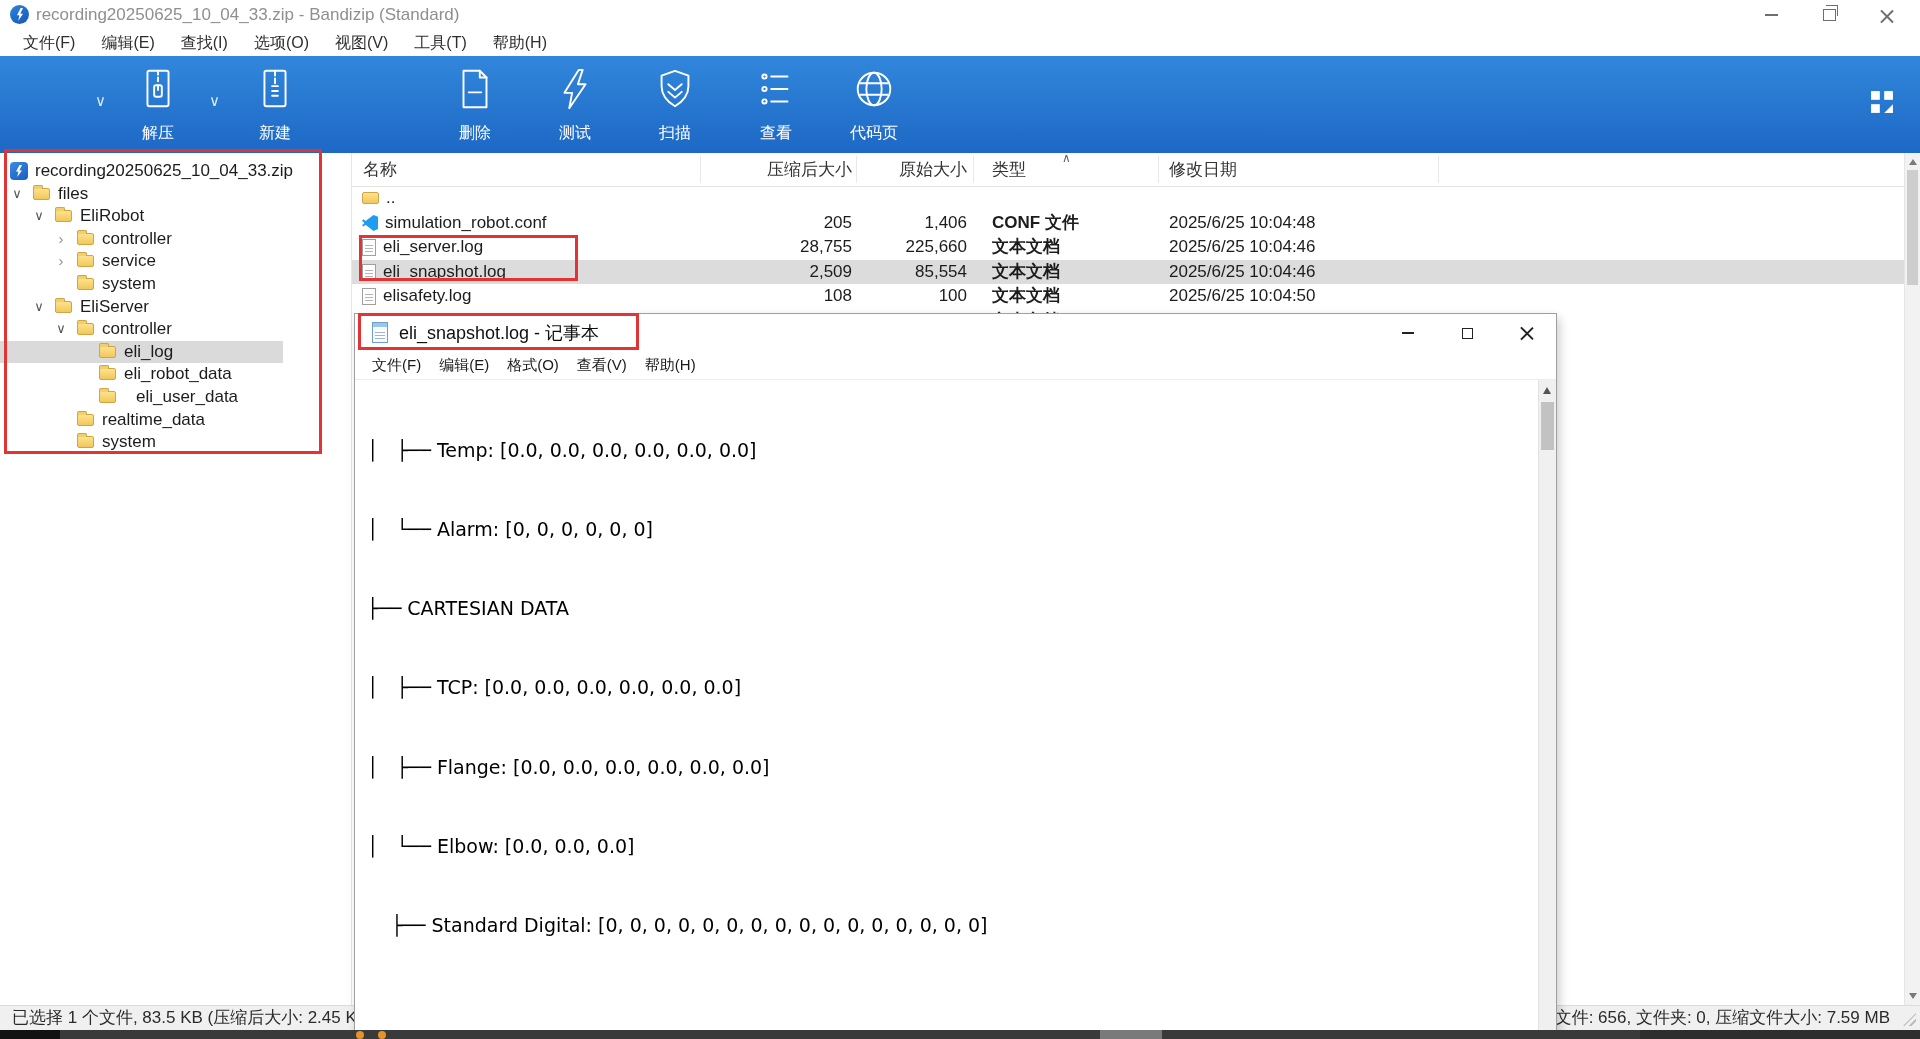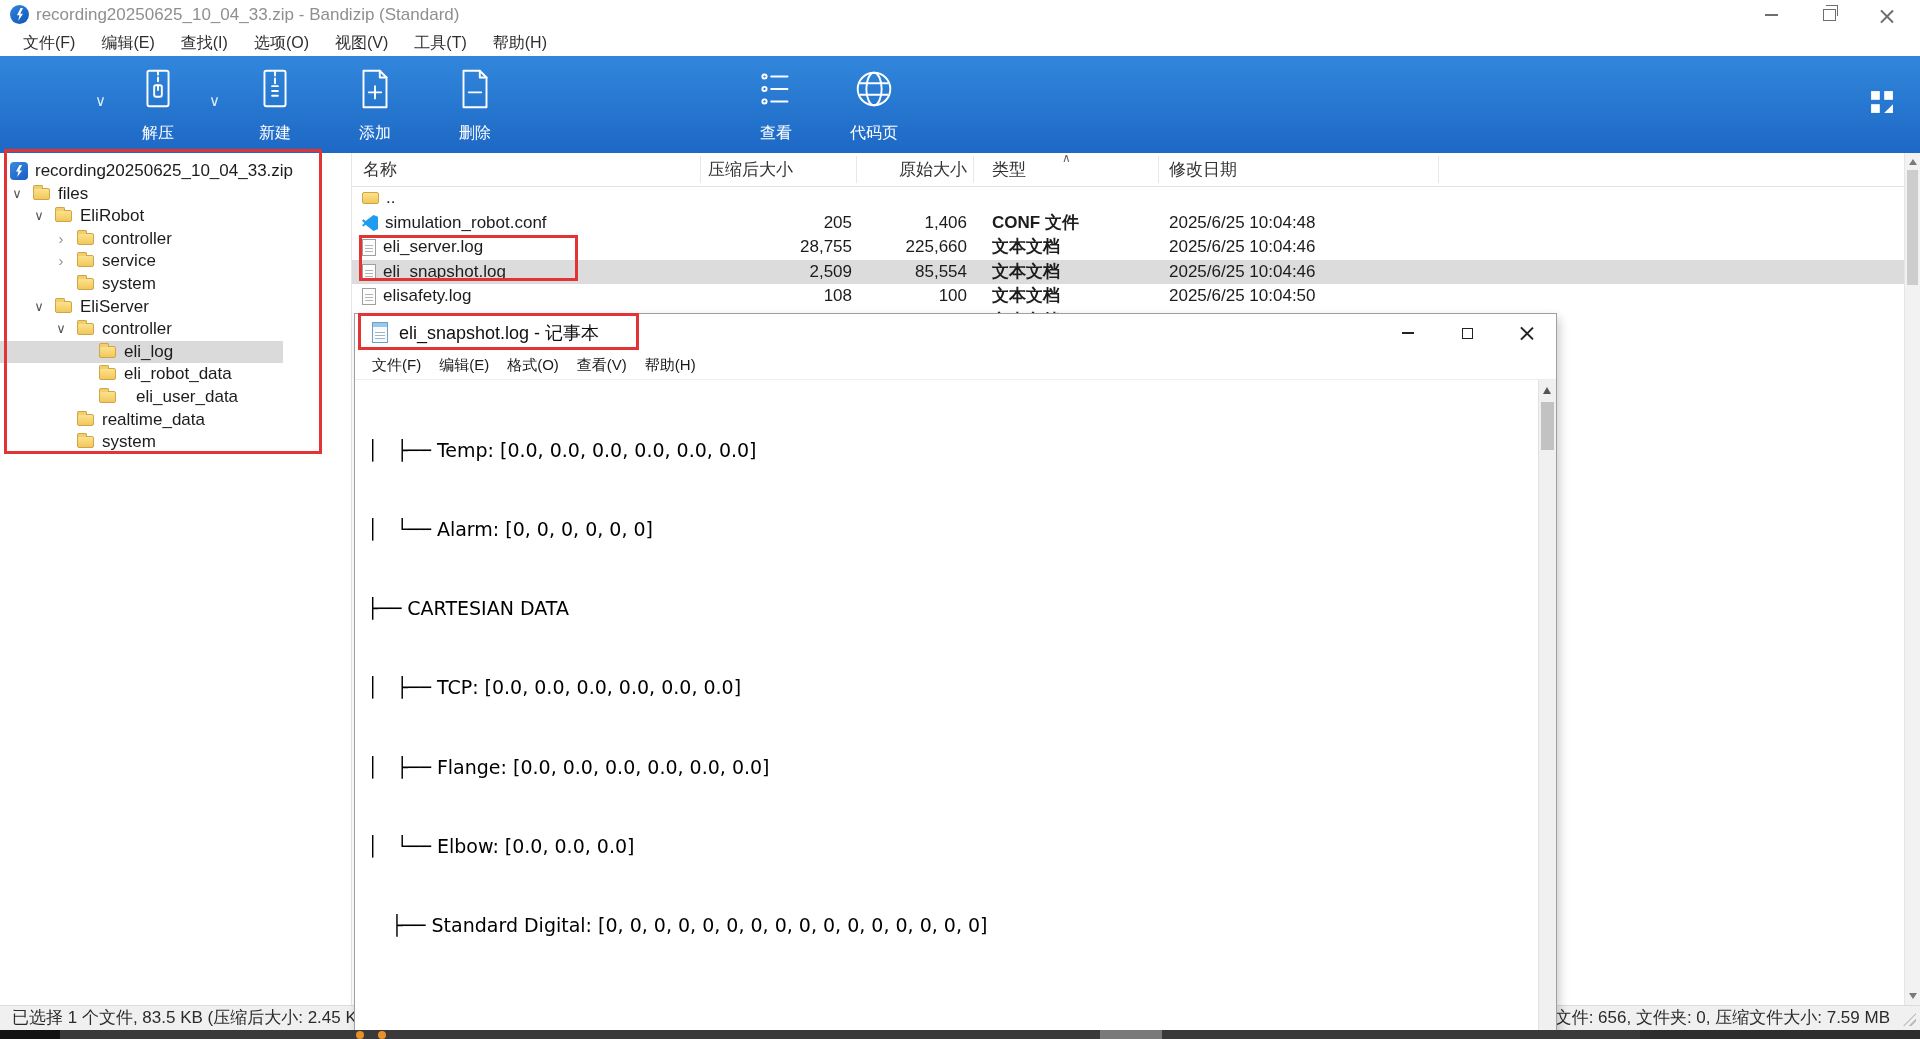--- a/index.html
+++ b/index.html
@@ -156,39 +156,46 @@
     <span class="tb-chev" style="left:209px">∨</span>
     <div class="tbtn" style="left:229px">
       <svg viewBox="0 0 48 48">
           <g fill="none" stroke="#fff" stroke-width="2" stroke-linejoin="round" stroke-linecap="round">
             <rect x="13" y="5" width="22" height="37" rx="2"></rect>
             <path d="M24 5v5m0 3v5m-3 3h6m-6 5h6m-6 5h6"></path>
           </g>
         </svg>
       <span class="tlabel">新建</span>
     </div>
-    <div class="tbtn" style="left:329px">
-      <svg viewBox="0 0 48 48">
-          <g fill="none" stroke="#fff" stroke-width="2" stroke-linejoin="round" stroke-linecap="round">
-            <path d="M12 5h17l7 7v31H12z"></path>
-            <path d="M29 5v7h7"></path>
-            <path d="M24 21v13M17.5 27.5h13"></path>
-          </g>
-        </svg>
-      <span class="tlabel">添加</span>
-    </div>
     <div class="tbtn" style="left:429px">
       <svg viewBox="0 0 48 48">
           <g fill="none" stroke="#fff" stroke-width="2" stroke-linejoin="round" stroke-linecap="round">
             <path d="M12 5h17l7 7v31H12z"></path>
             <path d="M29 5v7h7"></path>
             <path d="M17.5 27.5h13"></path>
           </g>
         </svg>
       <span class="tlabel">删除</span>
+    </div>
+    <div class="tbtn" style="left:529px">
+      <svg viewBox="0 0 48 48">
+          <g fill="none" stroke="#fff" stroke-width="2" stroke-linejoin="round">
+            <path d="M28 4L13 28h8l-3 16 17-25h-8l5-15z"></path>
+          </g>
+        </svg>
+      <span class="tlabel">测试</span>
+    </div>
+    <div class="tbtn" style="left:629px">
+      <svg viewBox="0 0 48 48">
+          <g fill="none" stroke="#fff" stroke-width="2" stroke-linejoin="round" stroke-linecap="round">
+            <path d="M24 5l14 5v11c0 10-6 16-14 21-8-5-14-11-14-21V10z"></path>
+            <path d="M17 19l7 6 7-6M17 27l7 6 7-6"></path>
+          </g>
+        </svg>
+      <span class="tlabel">扫描</span>
     </div>
     <div class="tbtn" style="left:730px">
       <svg viewBox="0 0 48 48">
           <g fill="none" stroke="#fff" stroke-width="2" stroke-linecap="round">
             <circle cx="12" cy="11" r="2.2"></circle>
             <path d="M19 11h17"></path>
             <circle cx="12" cy="24" r="2.2"></circle>
             <path d="M19 24h17"></path>
             <circle cx="12" cy="37" r="2.2"></circle>
             <path d="M19 37h17"></path>
@@ -273,21 +280,21 @@
     </div>
     <div class="trow" style="top:278.2px">
       <span class="fold" style="left:77px"></span>
       <span class="tlab" style="left:102px">system</span>
     </div>
   </div>
 
   <div class="bz-list">
     <div class="lheader">
       <span class="hcell" style="left:11px">名称</span>
-      <span class="hcell" style="left:356px;width:144px;">压缩后大小</span>
+      <span class="hcell" style="left:356px;width:144px;text-align:right">压缩后大小</span>
       <span class="hcell" style="left:510px;width:105px;text-align:right">原始大小</span>
       <span class="hcell" style="left:640px">类型</span>
       <span class="sortind">∧</span>
       <span class="hcell" style="left:817px">修改日期</span>
       <span class="hsep" style="left:348px"></span>
       <span class="hsep" style="left:504px"></span>
       <span class="hsep" style="left:621px"></span>
       <span class="hsep" style="left:806px"></span>
       <span class="hsep" style="left:1086px"></span>
     </div>

